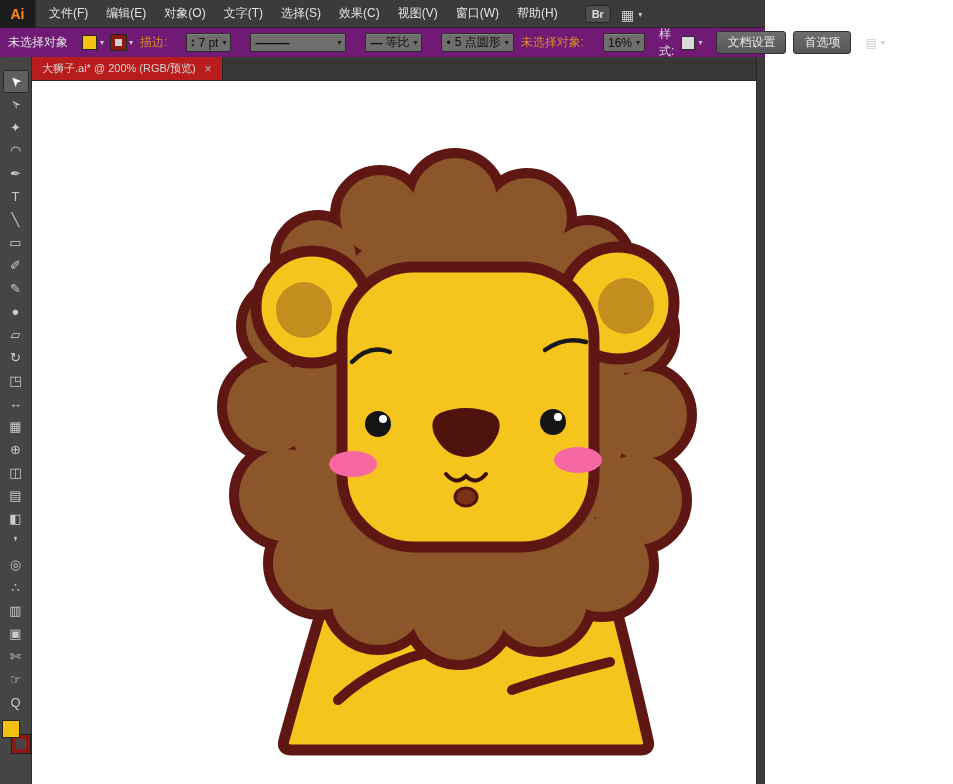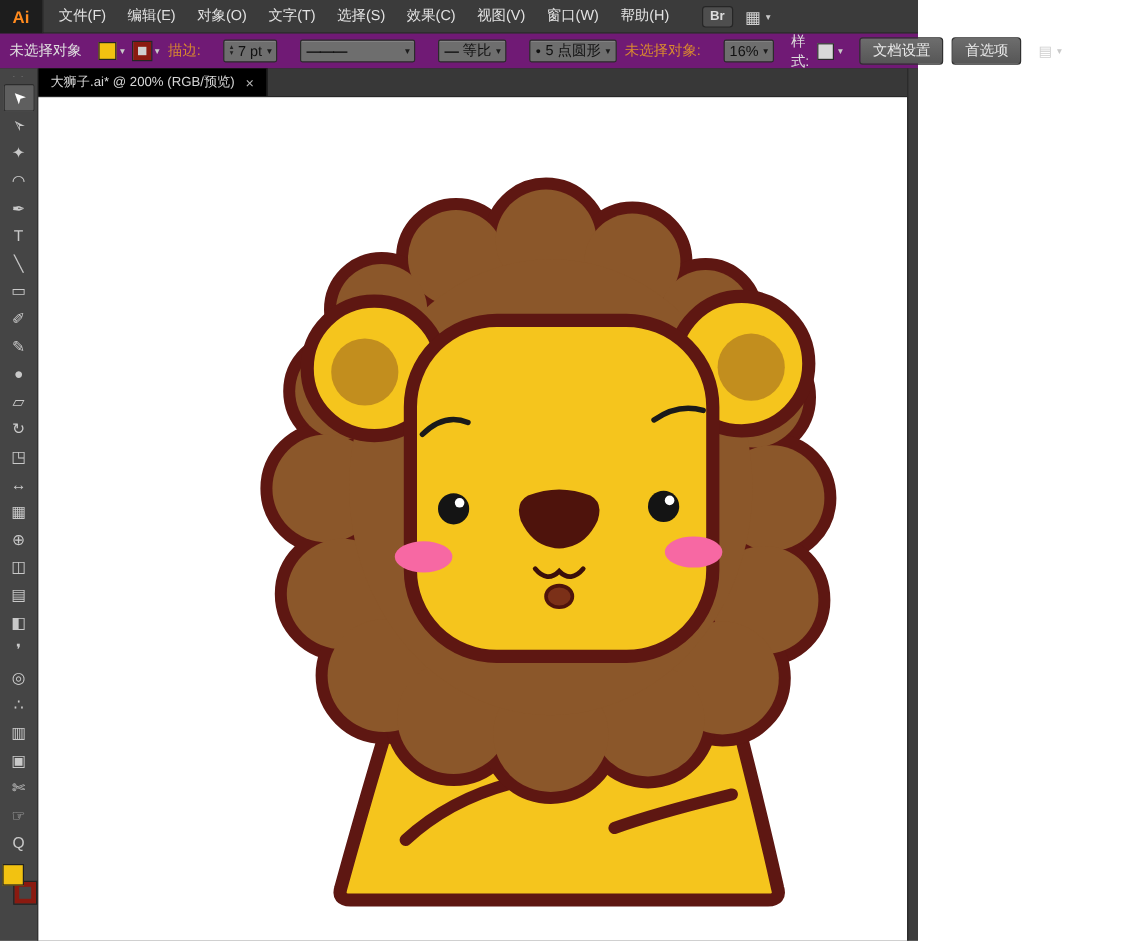--- a/index.html
+++ b/index.html
@@ -49,21 +49,21 @@
     border:1px solid #2b2b2b; }
   .cbtn { background:linear-gradient(#6d6d6d,#565656); border:1px solid #303030;
     border-radius:3px; color:#e8e8e8; font-size:12px; padding:2px 10px;
     white-space:nowrap; }
   .spacer { flex:1; }
   .panel-menu { display:flex; align-items:center; gap:3px; color:#cfcfcf; }
 
   
   .tab-bar { position:absolute; left:32px; top:57px; right:9px; height:24px;
     background:#383838; border-bottom:1px solid #272727; display:flex; }
-  .doc-tab { background:#000000; color:#d6d6d6; font-size:11px; padding:0 10px;
+  .doc-tab { background:#b91c1c; color:#d6d6d6; font-size:11px; padding:0 10px;
     display:flex; align-items:center; gap:9px; border-right:1px solid #272727; }
   .doc-tab .close { color:#b5b5b5; font-size:12px; }
 
   
   .toolbar { position:absolute; left:0; top:57px; width:32px; bottom:0;
     background:#454545; border-right:1px solid #2e2e2e; display:flex;
     flex-direction:column; align-items:center; }
   .toolbar-grip { height:13px; color:#767676; font-size:8px; letter-spacing:1px;
     display:flex; align-items:center; }
   .tool { width:26px; height:23px; display:flex; align-items:center;

